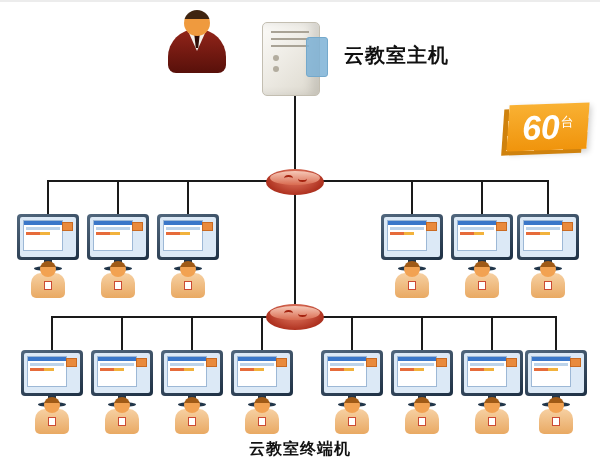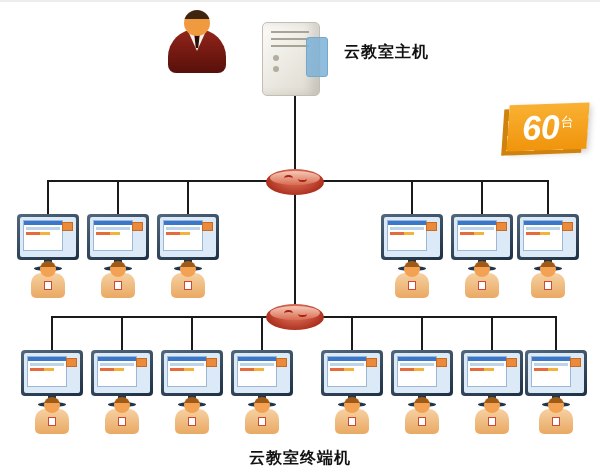--- a/index.html
+++ b/index.html
@@ -6,22 +6,22 @@
   body{font-family:"Liberation Sans", sans-serif;}
   #canvas{position:relative;width:600px;height:472px;background:#ffffff;overflow:hidden;border-top:2px solid #ececec;}
 
   
   .line{position:absolute;background:#1a1a1a;}
   .line.v{width:2px;}
   .line.h{height:2px;}
 
   
   .label{position:absolute;color:#111;font-weight:600;}
-  .label.host{left:344px;top:40px;font-size:16px;letter-spacing:1px;font-family:Liberation Mono, monospace;}
-  .label.terminals{left:0;top:446px;width:600px;text-align:center;font-size:16px;letter-spacing:1px;}
+  .label.host{left:344px;top:40px;font-size:20px;letter-spacing:1px;font-family:Liberation Mono, monospace;}
+  .label.terminals{left:0;top:437px;width:600px;text-align:center;font-size:16px;letter-spacing:1px;}
 
   
   .person{position:absolute;left:166px;top:8px;width:62px;height:84px;}
   .p-head{width:26px;height:26px;margin:0 auto;border-radius:50%;
           background:linear-gradient(180deg,#3f2410 0 36%,#ef9a3e 36%);position:relative;z-index:2;}
   .p-body{width:58px;height:44px;margin:-7px auto 0;position:relative;
           background:linear-gradient(180deg,#93251a,#58100a);border-radius:28px 28px 8px 8px;}
   .p-shirt{position:absolute;left:50%;top:2px;transform:translateX(-50%);width:18px;height:20px;
            background:#f4f0ea;clip-path:polygon(0 0,100% 0,50% 100%);}
   .p-tie{position:absolute;left:50%;top:3px;transform:translateX(-50%);width:6px;height:16px;

